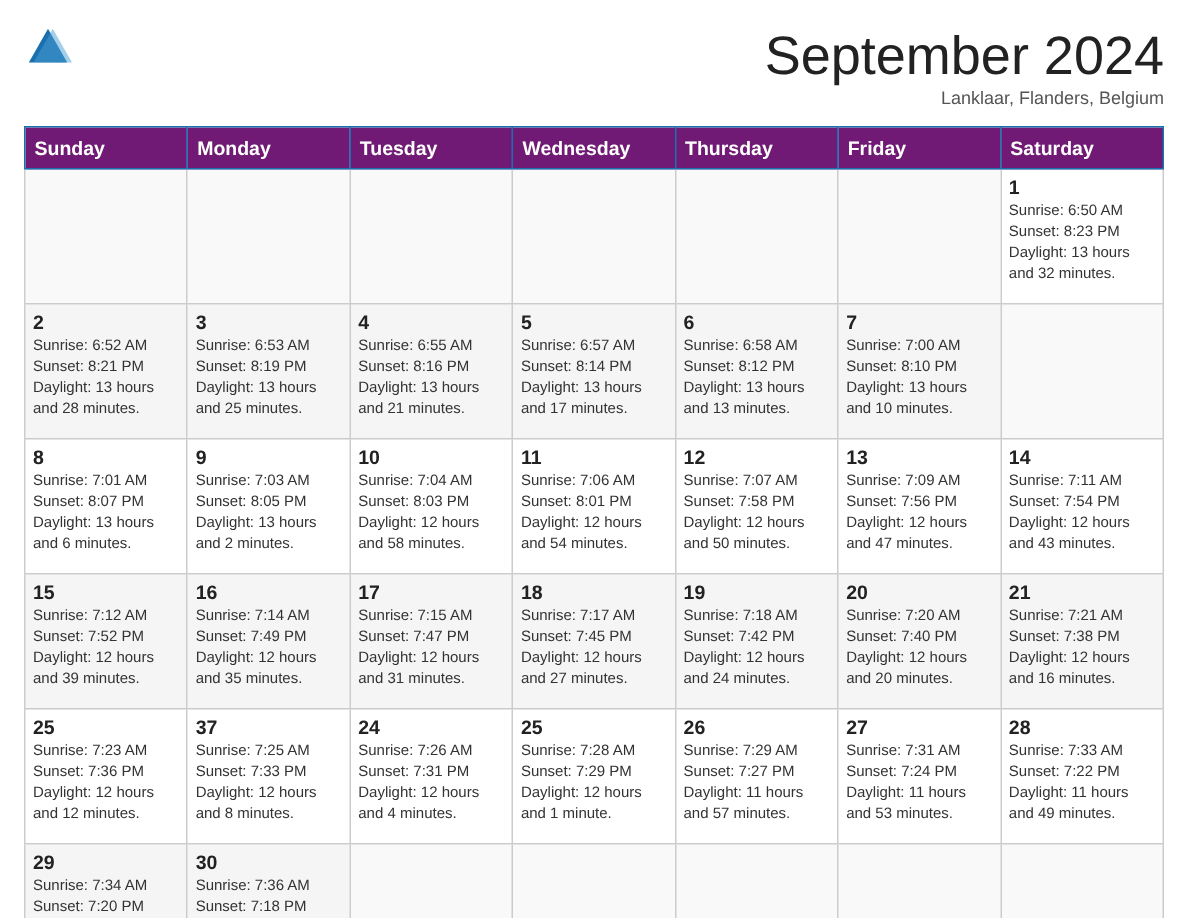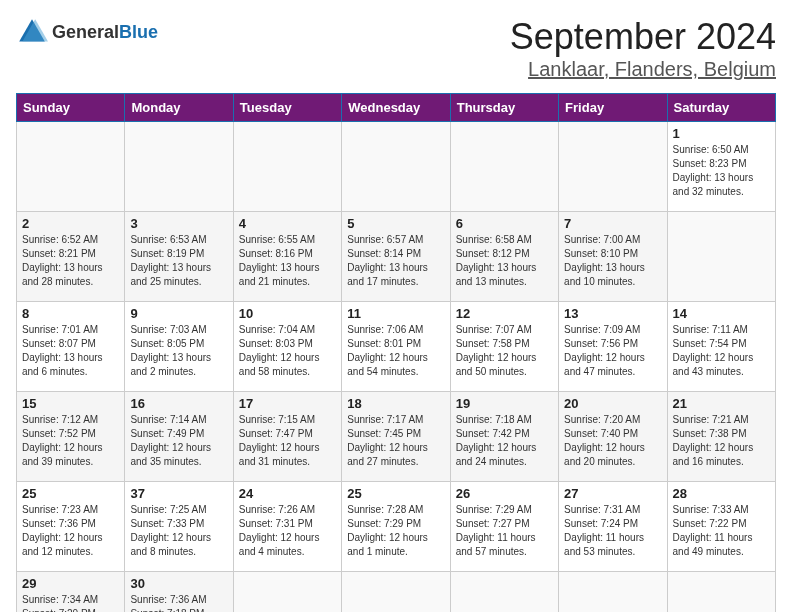--- a/index.html
+++ b/index.html
@@ -37,23 +37,22 @@
     }
     .title-area {
       text-align: right;
     }
     .month-title {
       font-size: 36px;
       font-weight: normal;
       color: #222;
     }
     .location-title {
-      font-size: 20px;
+      font-size: 12px;
       color: #555;
-      text-decoration: underline;
     }
     table {
       width: 100%;
       border-collapse: collapse;
       table-layout: fixed;
     }
     th {
       background-color: #701a75;
       color: white;
       text-align: left;
@@ -93,23 +92,20 @@
   </style>
 </head>
 <body>
 
 <div class="header-area">
   <div class="logo">
     <svg class="logo-icon" viewBox="0 0 40 40">
       <polygon points="20,4 36,32 4,32" fill="#1a6faf"></polygon>
       <polygon points="24,4 40,32 8,32" fill="#4a9fd4" opacity="0.5"></polygon>
     </svg>
-    <div>
-      <span class="logo-text-general">General</span><span class="logo-text-blue">Blue</span>
-    </div>
   </div>
   <div class="title-area">
     <div class="month-title">September 2024</div>
     <div class="location-title">Lanklaar, Flanders, Belgium</div>
   </div>
 </div>
 
 <table>
   <thead>
     <tr>

